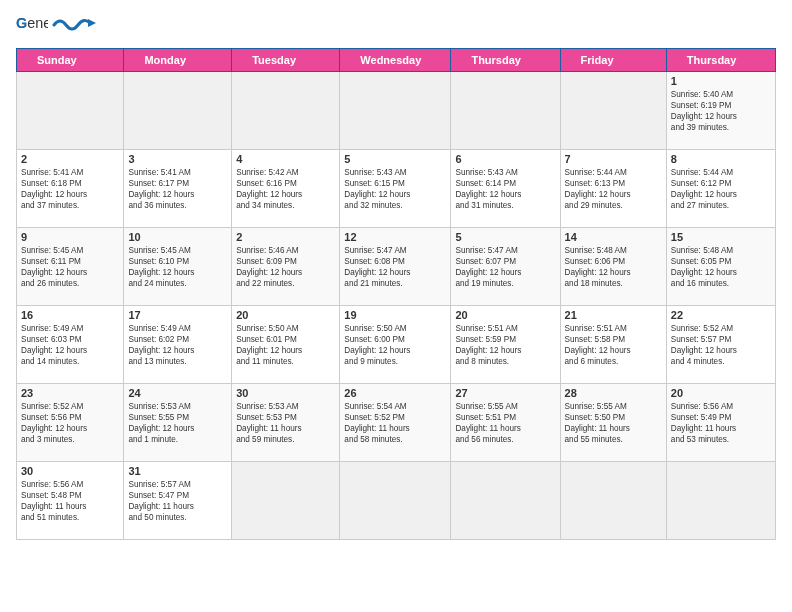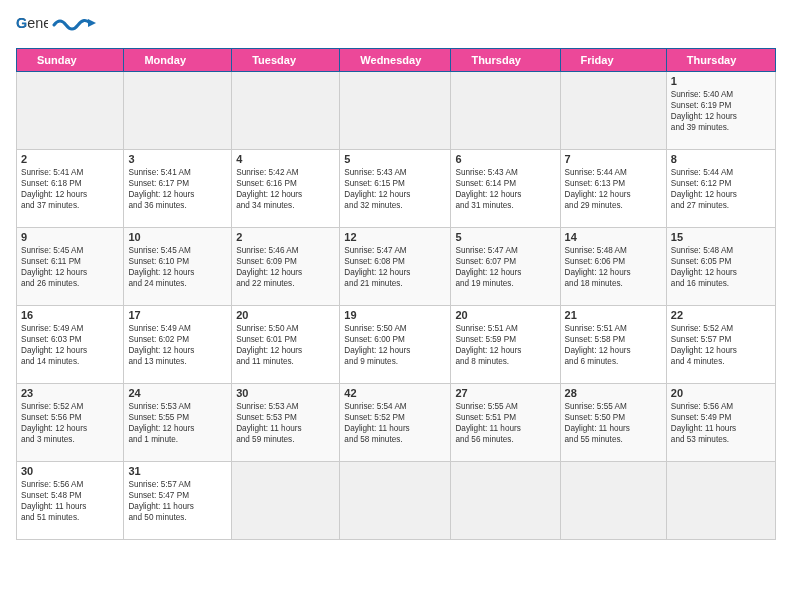--- a/index.html
+++ b/index.html
@@ -310,21 +310,21 @@
 and 1 minute.</div>
           </td>
           <td>
             <span class="day-num">30</span>
             <div class="day-info" style="white-space: pre-line;">Sunrise: 5:53 AM
 Sunset: 5:53 PM
 Daylight: 11 hours
 and 59 minutes.</div>
           </td>
           <td>
-            <span class="day-num">42</span>
+            <span class="day-num">26</span>
             <div class="day-info" style="white-space: pre-line;">Sunrise: 5:54 AM
 Sunset: 5:52 PM
 Daylight: 11 hours
 and 58 minutes.</div>
           </td>
           <td>
             <span class="day-num">27</span>
             <div class="day-info" style="white-space: pre-line;">Sunrise: 5:55 AM
 Sunset: 5:51 PM
 Daylight: 11 hours

